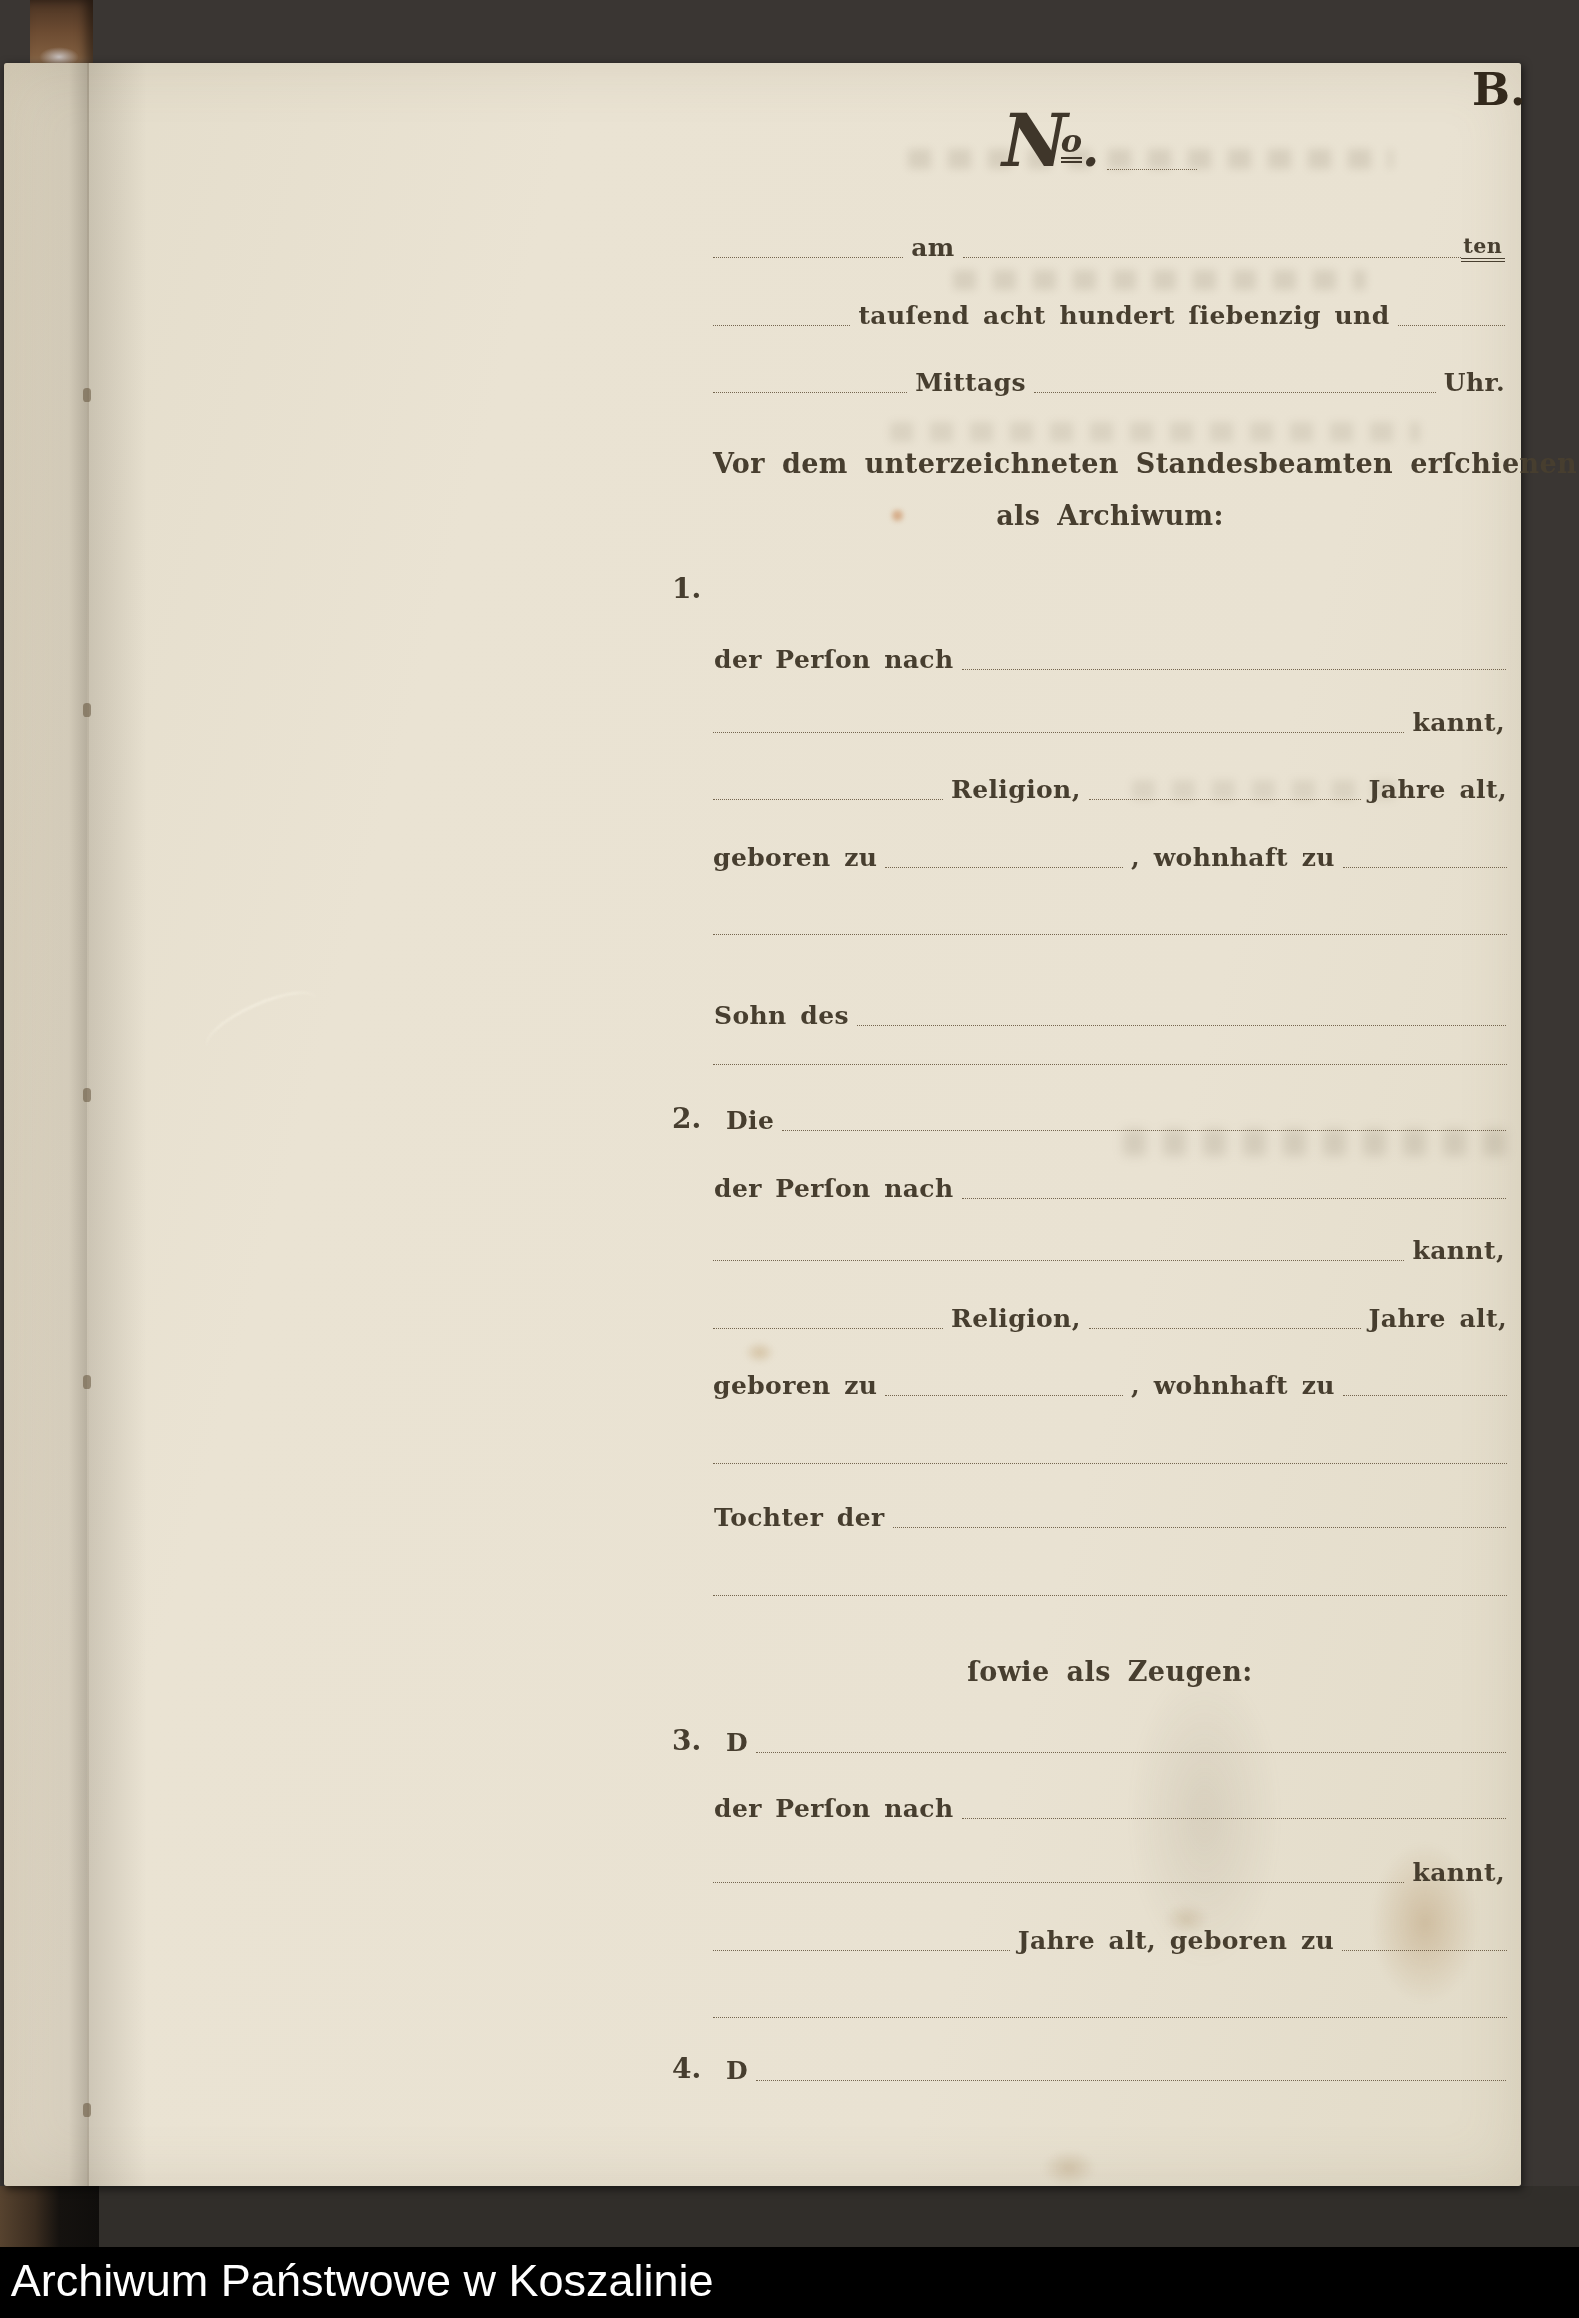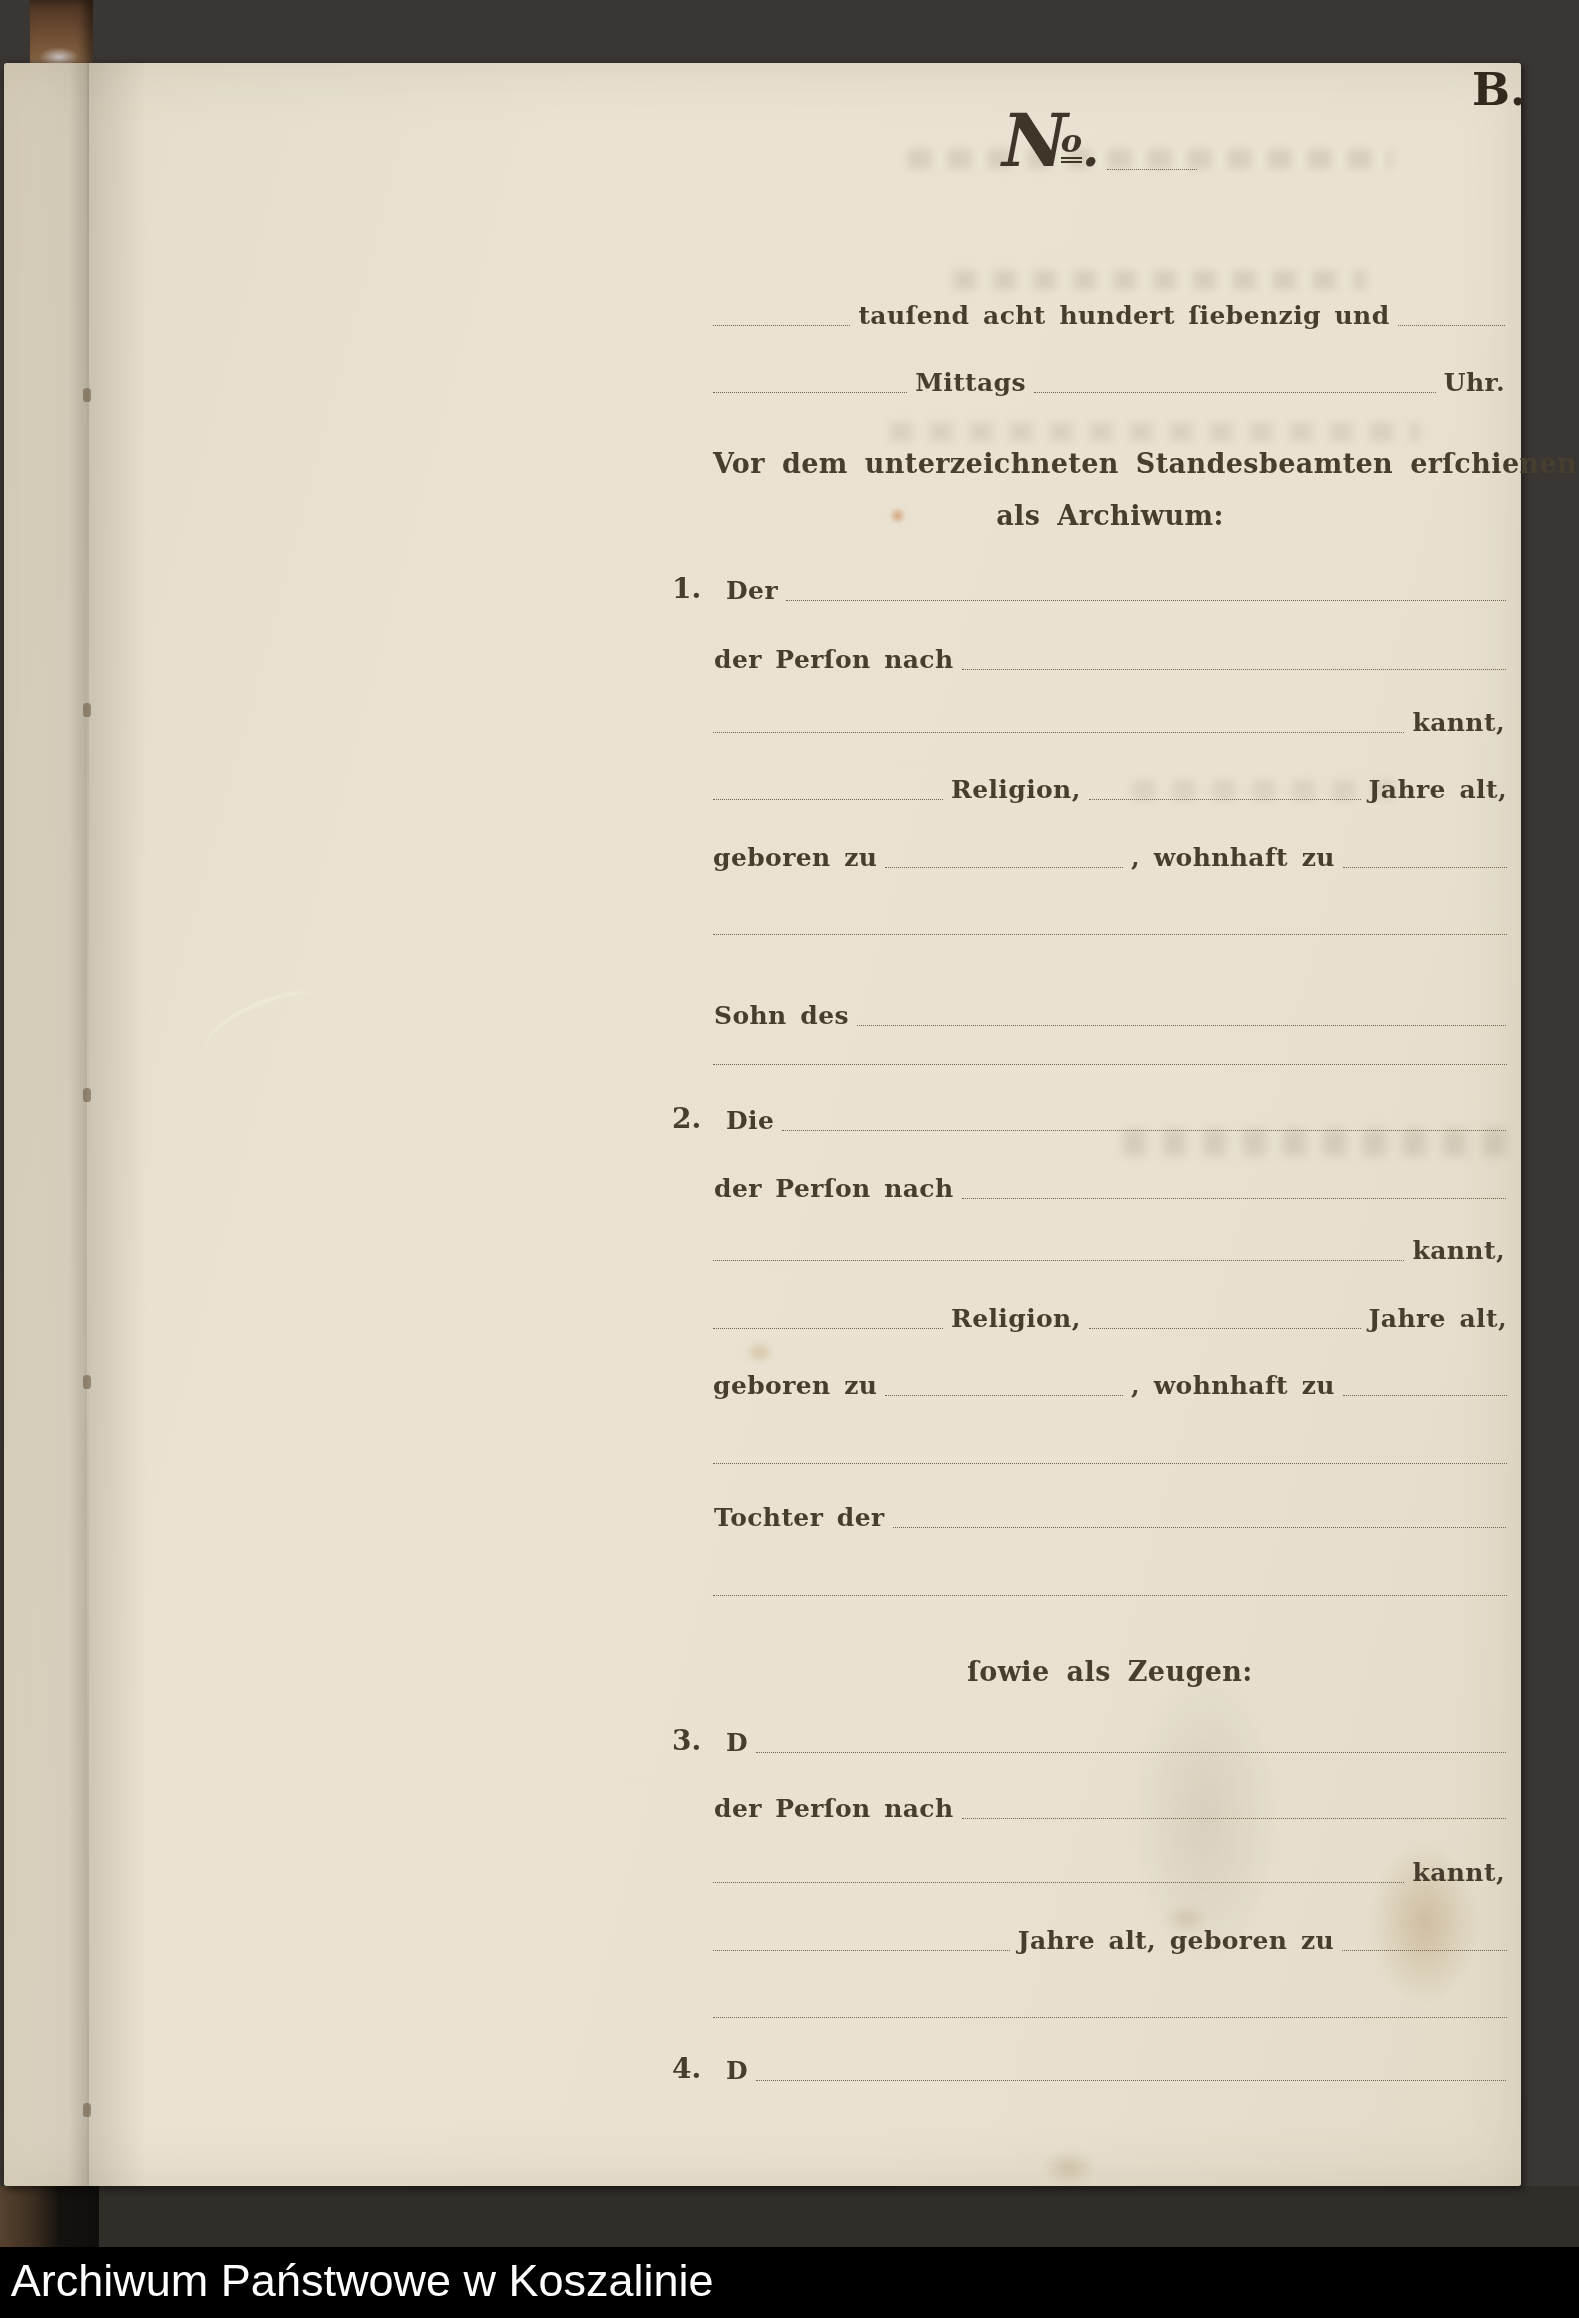--- a/index.html
+++ b/index.html
@@ -87,42 +87,44 @@
   <div class="stain" style="left:1042px;top:2150px;width:54px;height:36px;background:radial-gradient(ellipse,rgba(150,115,65,.25),rgba(150,115,65,0) 70%);"></div>
   <div class="stain" style="left:744px;top:1341px;width:31px;height:23.4px;background:radial-gradient(ellipse,rgba(170,130,70,.32),rgba(170,130,70,0) 70%);"></div>
   <div class="stain" style="left:892px;top:510px;width:10.8px;height:10.8px;background:rgba(190,110,50,.45);"></div>
   <div class="stain" style="left:1164px;top:1903px;width:45px;height:32px;background:radial-gradient(ellipse,rgba(150,115,65,.20),rgba(150,115,65,0) 70%);"></div>
 
   <div class="corner-mark">B.</div>
 
   <div class="numero"><span class="n">N</span><span class="o">o</span><span class="dot">.</span></div>
   <div class="numero-dots dots"></div>
 
+  <div class="row" style="top:226px;left:713px;width:792px;">
+    <span class="dots" style="flex-grow:220;"></span>
+    <span class="lbl">am</span>
+    <span class="dots" style="flex-grow:576;"></span>
+    <span class="ten">ten</span>
+  </div>
 
   <div class="row" style="top:294px;left:713px;width:792px;">
     <span class="dots" style="flex-grow:220;"></span>
     <span class="lbl">tauſend acht hundert ſiebenzig und</span>
     <span class="dots" style="flex-grow:172;"></span>
   </div>
 
   <div class="row" style="top:361px;left:713px;width:792px;">
     <span class="dots" style="flex-grow:215;"></span>
     <span class="lbl">Mittags</span>
     <span class="dots" style="flex-grow:445;"></span>
     <span class="lbl">Uhr.</span>
   </div>
 
   <div class="heading" style="top:448px;">Vor dem unterzeichneten Standesbeamten erſchienen heute</div>
   <div class="heading" style="top:500px;">als Archiwum:</div>
 
   <div class="num" style="left:672px;top:572px;">1.</div>
-  <div class="row" style="top:569px;left:726px;width:780px;">
-    <span class="lbl">Der</span>
-    <span class="dots" style="flex-grow:1;"></span>
-  </div>
   <div class="row" style="top:638px;left:714px;width:792px;">
     <span class="lbl">der Perſon nach</span>
     <span class="dots" style="flex-grow:1;"></span>
   </div>
   <div class="row" style="top:701px;left:713px;width:792px;">
     <span class="dots" style="flex-grow:1;"></span>
     <span class="lbl">kannt,</span>
   </div>
   <div class="row" style="top:768px;left:713px;width:794px;">
     <span class="dots" style="flex-grow:275;"></span>

